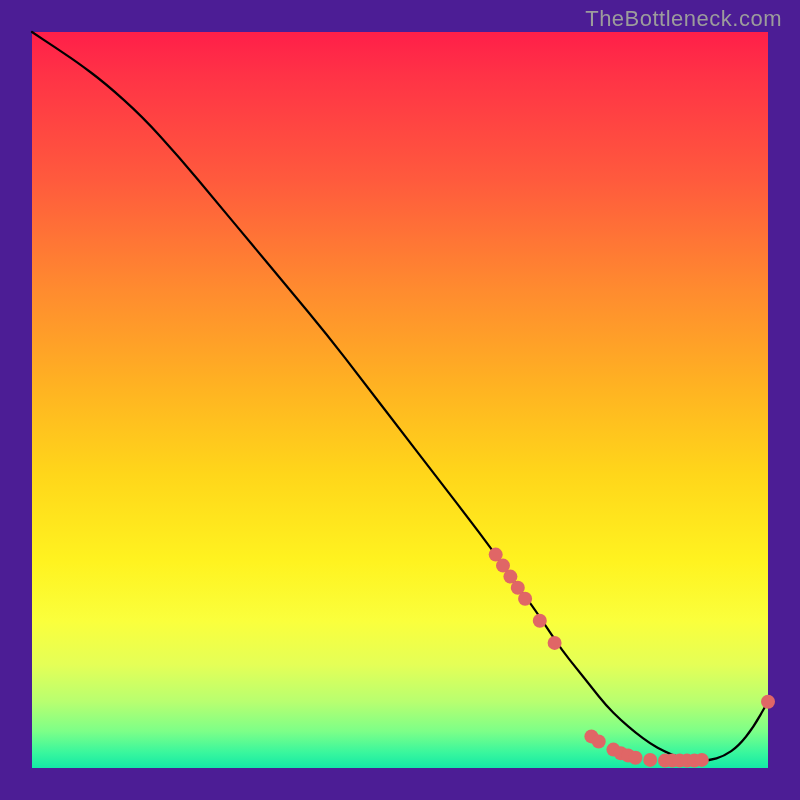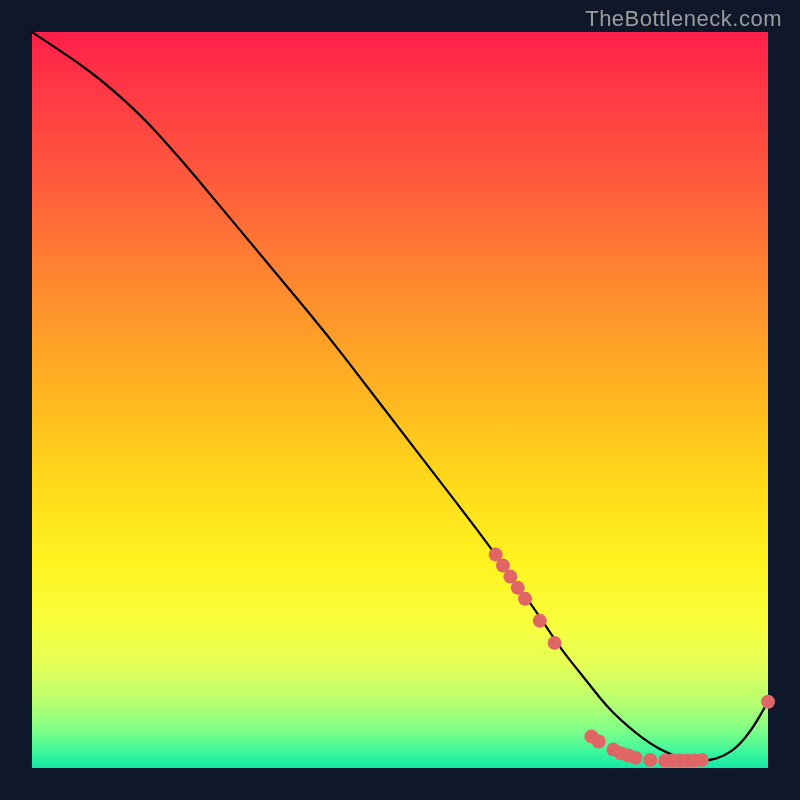--- a/index.html
+++ b/index.html
@@ -8,21 +8,21 @@
     width: 800px;
     height: 800px;
     background: #000;
     overflow: hidden;
     font-family: Arial, Helvetica, sans-serif;
   }
   .frame {
     position: absolute;
     left: 0; top: 0;
     width: 800px; height: 800px;
-    background: #0f172a;
+    background: #4c1d95;
   }
   
   .watermark {
     position: absolute;
     top: 6px;
     right: 18px;
     color: #9c9c9c;
     font-size: 22px;
     letter-spacing: 0.5px;
     font-weight: 400;

